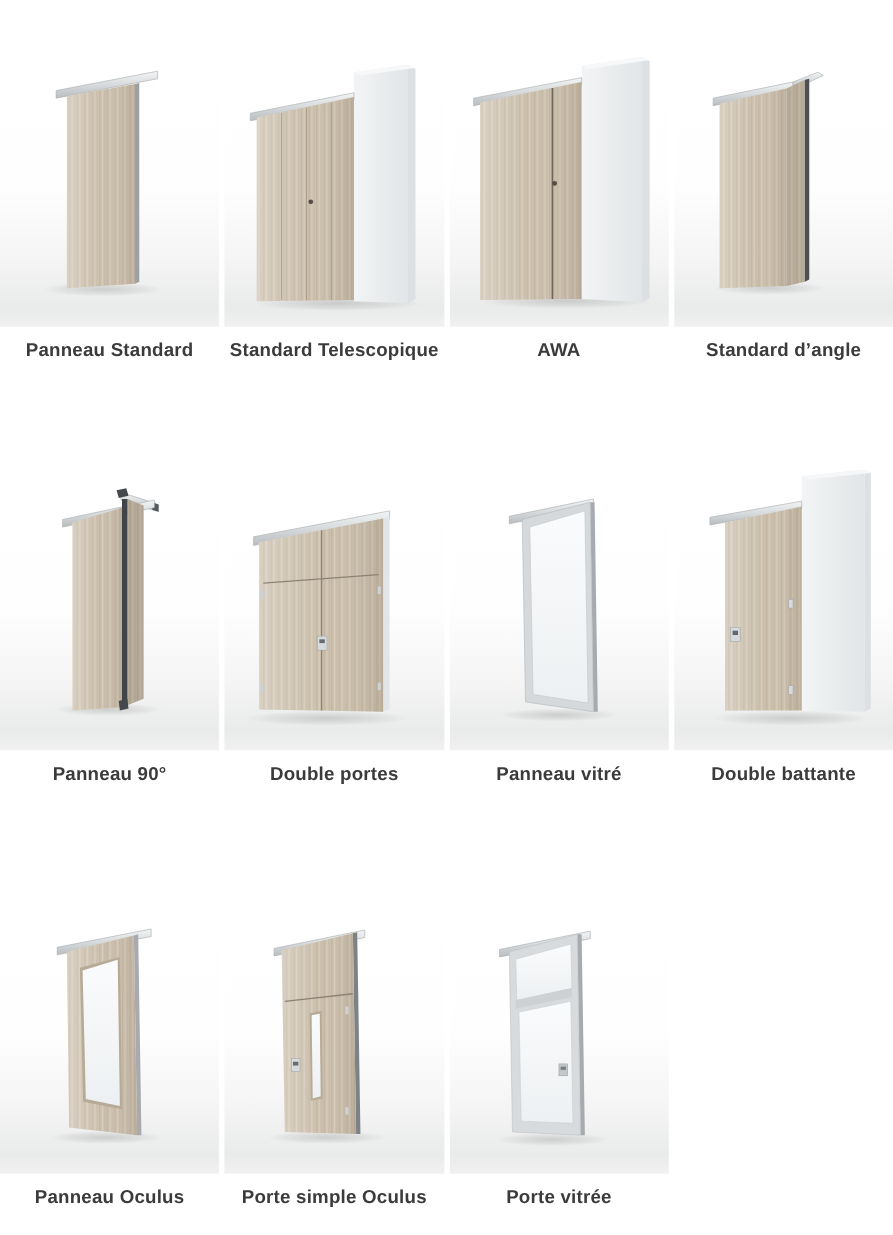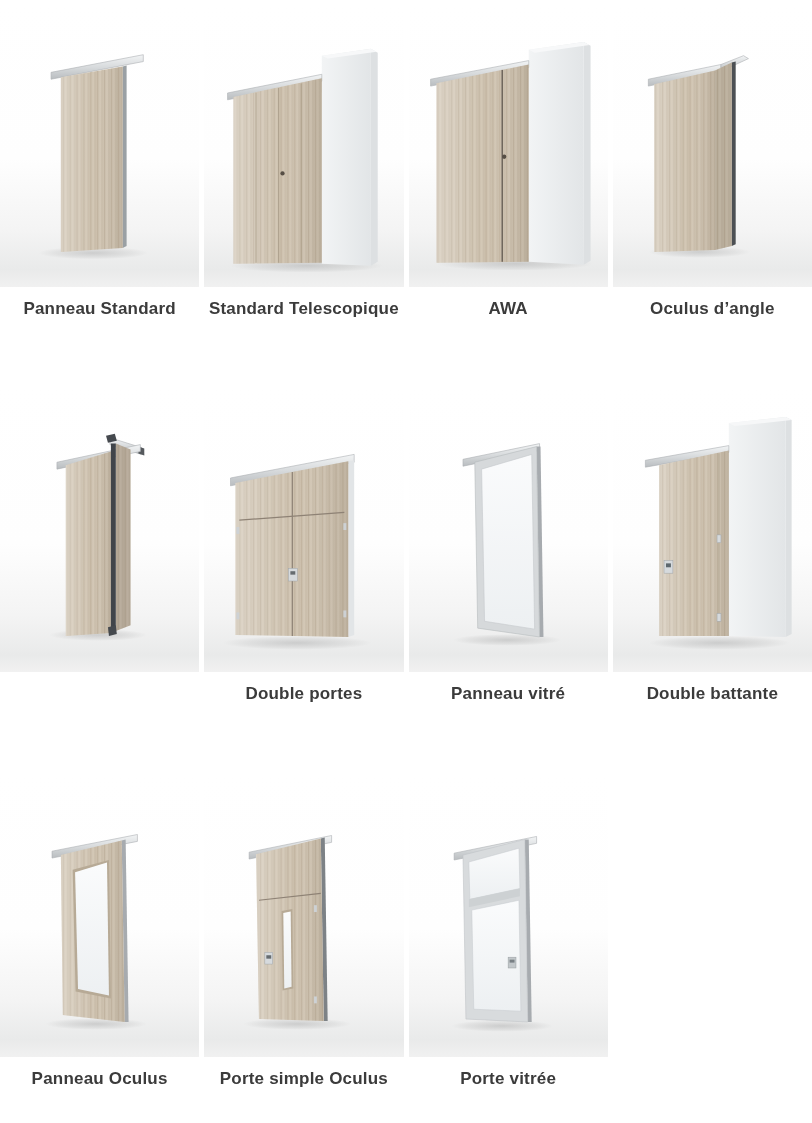--- a/index.html
+++ b/index.html
@@ -1,17 +1,17 @@
 <!DOCTYPE html>
 <html><head>
 <meta charset="utf-8">
 <style>
   html,body{margin:0;padding:0;background:#ffffff;}
   body{width:812px;min-height:1123px;font-family:"Liberation Sans",sans-serif;}
-  .grid{display:grid;grid-template-columns:repeat(4,1fr);column-gap:5px;row-gap:66px;width:812px;padding-top:2px;}
+  .grid{display:grid;grid-template-columns:repeat(4,1fr);column-gap:5px;row-gap:66px;width:812px;padding-top:12px;}
   .card{display:flex;flex-direction:column;cursor:pointer;}
   .imgbox{height:285px;position:relative;overflow:hidden;
     background:linear-gradient(180deg,#ffffff 0%,#fefefe 55%,#f4f4f4 80%,#e9eaea 94%,#f1f1f1 100%);}
   .imgbox svg{position:absolute;left:0;top:0;width:100%;height:100%;display:block;}
   .label{margin-top:10px;text-align:center;font-weight:700;font-size:17px;line-height:24px;
     color:#3b3b3b;letter-spacing:.2px;}
   
   .wd{fill:url(#wd);}
   .sh2{fill:url(#shd);}
   .mt{fill:url(#mt);stroke:#abafb2;stroke-width:.6;}
@@ -112,39 +112,40 @@
         <ellipse cx="88" cy="252" rx="52" ry="6" fill="url(#sh)"></ellipse>
         <polygon class="mt" points="36,76 110,61 110,68 36,83"></polygon>
         <polygon class="mt" points="110,61 133,52 138,55 110,68"></polygon>
         <polygon points="121,59 125,58 125,244 121,246" fill="#4c5054"></polygon>
         <polygon class="wd" points="104,67 121,59 121,246 104,250"></polygon>
         <polygon points="104,67 121,59 121,246 104,250" fill="#3c332a" opacity=".13"></polygon>
         <polygon class="wd" points="42,81 104,67 104,250 42,252"></polygon>
         <polygon class="sh2" points="42,81 104,67 104,250 42,252"></polygon>
       </svg>
     </div>
-    <div class="label">Oculus d’angle</div>
+    <div class="label">Standard d’angle</div>
   </div>
 
   <div class="card">
     <div class="imgbox">
       <svg viewBox="0 0 203 285">
         <ellipse cx="100" cy="250" rx="50" ry="6" fill="url(#sh)"></ellipse>
         <polygon class="mt" points="112,49 144,59 144,66 112,56"></polygon>
         <polygon points="141,58 147,60 147,67 141,65" fill="#55595d"></polygon>
         <polygon class="mt" points="58,74 143,56 143,63 58,81"></polygon>
         <polygon class="wd" points="118,55 133,61 133,240 118,246"></polygon>
         <polygon points="118,55 133,61 133,240 118,246" fill="#3c332a" opacity=".16"></polygon>
         <polygon class="wd" points="67,77 113,63 113,248 67,251"></polygon>
         <polygon class="sh2" points="67,77 113,63 113,248 67,251"></polygon>
         <polygon points="113,55 118,55 118,246 113,248" fill="#41454a"></polygon>
         <polygon points="108,47 117,45 119,52 110,54" fill="#45494e"></polygon>
         <polygon points="110,242 118,240 119,249 111,251" fill="#45494e"></polygon>
       </svg>
     </div>
+    <div class="label">Panneau 90°</div>
   </div>
 
   <div class="card">
     <div class="imgbox">
       <svg viewBox="0 0 203 285">
         <ellipse cx="95" cy="258" rx="76" ry="7" fill="url(#sh)"></ellipse>
         <polygon class="mt" points="27,90 153,66 153,74 27,98"></polygon>
         <polygon points="147,73 153,72 153,250 147,252" fill="#e2e5e7"></polygon>
         <polygon class="wd" points="32,95 147,73 147,252 32,250"></polygon>
         <polygon class="sh2" points="32,95 147,73 147,252 32,250"></polygon>

